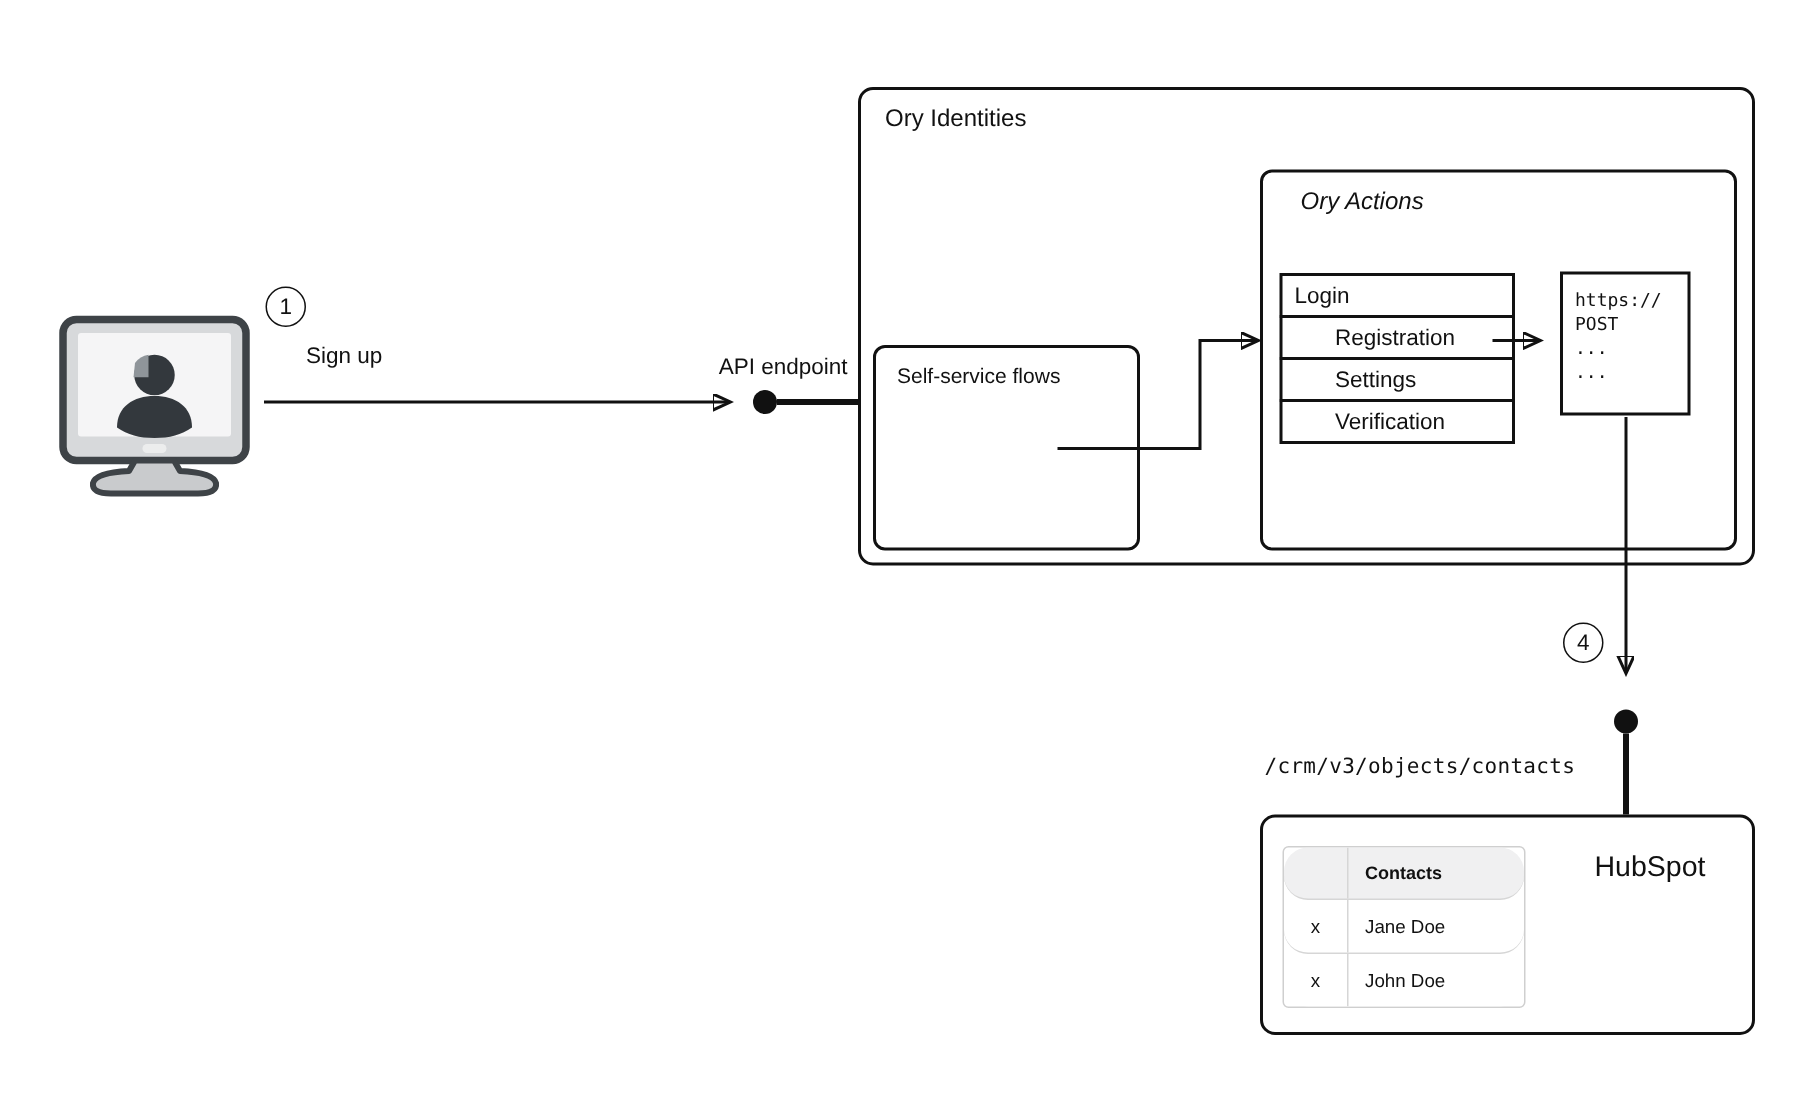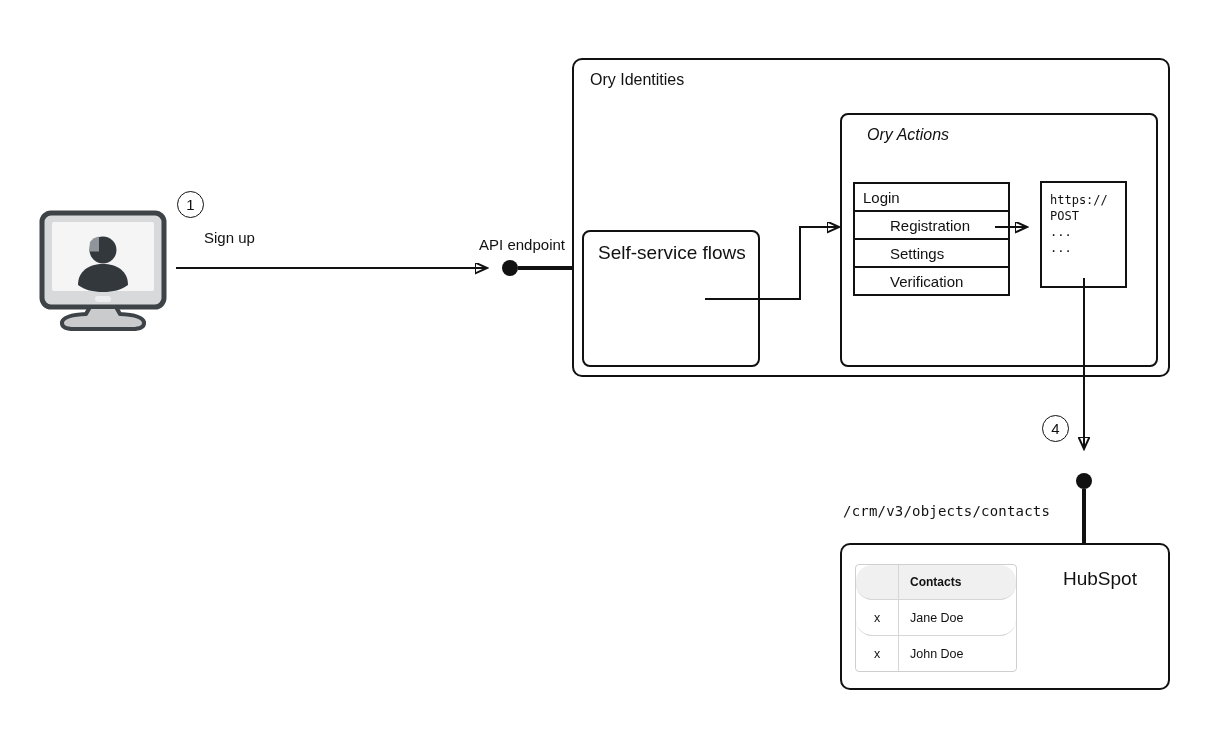--- a/index.html
+++ b/index.html
@@ -9,21 +9,21 @@
   }
   
   .box{position:absolute;background:#ffffff;border:2px solid #111;box-sizing:border-box;}
   .ory-identities{left:572px;top:58px;width:598px;height:319px;border-radius:10px;}
   .self-service{left:582px;top:230px;width:178px;height:137px;border-radius:8px;}
   .ory-actions{left:840px;top:113px;width:318px;height:254px;border-radius:8px;}
   .hubspot{left:840px;top:543px;width:330px;height:147px;border-radius:10px;}
   .box-title{font-size:16px;color:#111;white-space:nowrap;}
   .ory-identities .box-title{margin:11px 4px 0 16px;}
   .ory-actions .box-title{margin:11px 0 0 25px;font-style:italic;}
-  .self-service .box-title{margin:10px 0 0 14px;font-size:19px;}
+  .self-service .box-title{margin:10px 0 0 14px;font-size:14px;}
   
   .label{position:absolute;font-size:15px;color:#111;white-space:nowrap;}
   .signup{left:204px;top:229px;}
   .api-ep{left:440px;top:236px;width:125px;text-align:right;}
   .hubspot-title{left:1040px;top:568px;width:120px;font-size:19px;font-weight:500;text-align:center;}
   .mono{font-family:"DejaVu Sans Mono",monospace;}
   .crm-path{left:843px;top:503px;font-size:14px;letter-spacing:0.2px;}
   
   .circle-badge{
     position:absolute;width:27px;height:27px;border:1.6px solid #111;border-radius:50%;
@@ -36,21 +36,21 @@
   .c4{left:1042px;top:415px;}
   
   .flow-table{position:absolute;left:853px;top:182px;width:157px;}
   .flow-row{
     height:30px;border:2px solid #111;background:#fff;box-sizing:border-box;
     display:flex;align-items:center;padding-left:8px;font-size:15px;
   }
   .flow-row + .flow-row{margin-top:-2px;padding-left:35px;}
   
   .code-box{
-    position:absolute;left:1040px;top:181px;width:87px;height:107px;
+    position:absolute;left:1040px;top:181px;width:87px;height:96px;
     border:2px solid #111;box-sizing:border-box;background:#fff;
     padding:9px 0 0 8px;
   }
   .code-line{font-family:"DejaVu Sans Mono",monospace;font-size:12px;line-height:16px;color:#111;white-space:pre;}
   
   .contacts-table{
     position:absolute;left:855px;top:564px;width:162px;
     border:1px solid #cfcfcf;border-radius:4px;background:#fff;overflow:hidden;
     box-sizing:border-box;
   }

